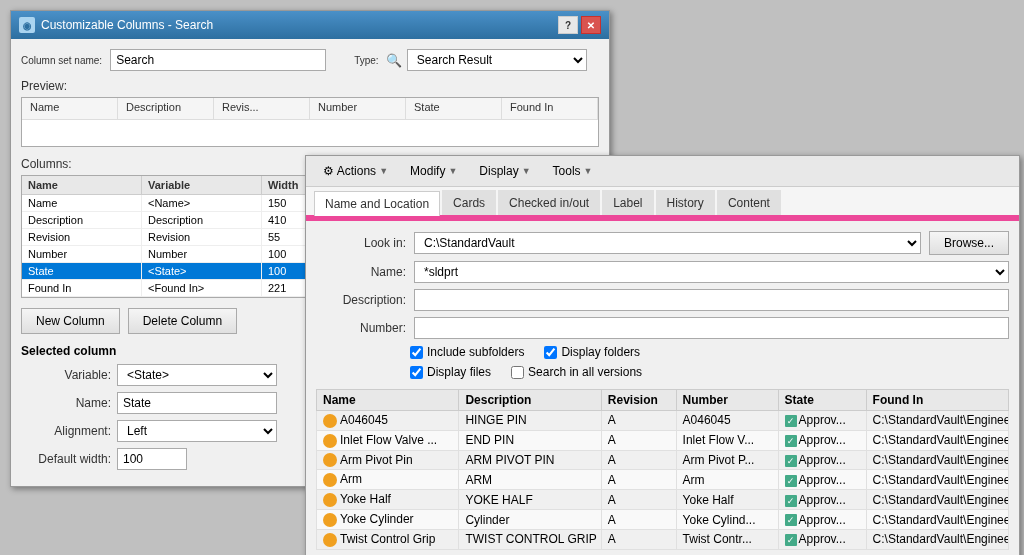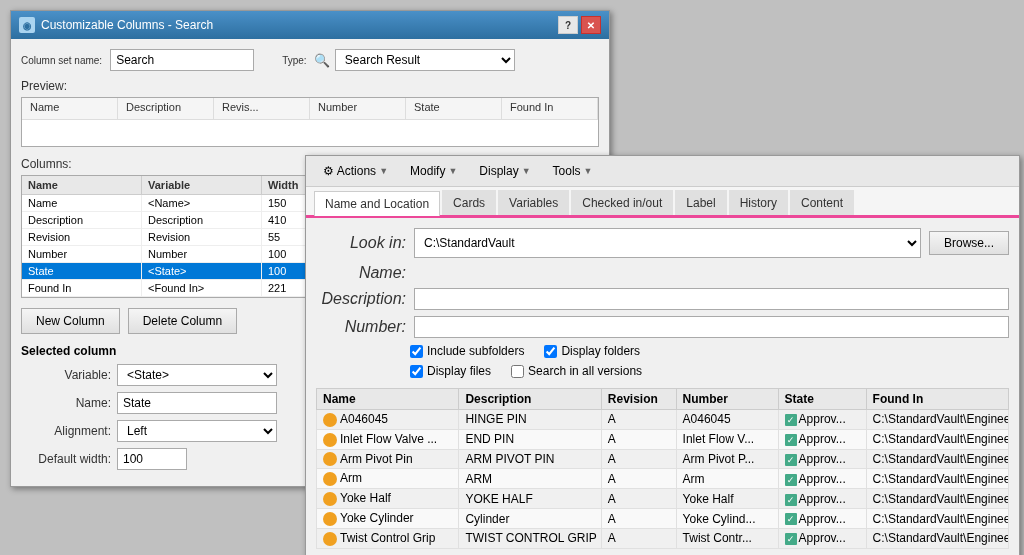--- a/index.html
+++ b/index.html
@@ -54,21 +54,21 @@
 
     .form-row { display: flex; align-items: center; gap: 8px; margin-bottom: 8px; }
     .form-label { font-size: 10px; color: #333; white-space: nowrap; }
     .form-input {
       border: 1px solid #aaa;
       background: white;
       padding: 2px 5px;
       height: 22px;
       font-size: 12px;
     }
-    .form-input-wide { width: 144px; }
+    .form-input-wide { width: 216px; }
     .form-select {
       border: 1px solid #aaa;
       background: white;
       padding: 2px 5px;
       height: 22px;
       font-size: 12px;
       width: 180px;
       appearance: auto;
     }
 
@@ -173,21 +173,21 @@
       border: 1px solid transparent;
       cursor: pointer;
       font-size: 12px;
       background: transparent;
       border-radius: 2px;
     }
     .chevron { font-size: 9px; color: #666; }
 
     .tabs-bar {
       display: flex;
-      border-bottom: 3px solid #ec4899;
+      border-bottom: 6px solid #ec4899;
       background: #f5f5f5;
       padding: 0 8px;
     }
     .tab {
       padding: 5px 10px;
       border: 1px solid transparent;
       border-bottom: none;
       cursor: pointer;
       font-size: 12px;
       color: #333;
@@ -199,23 +199,23 @@
       background: white;
       border-color: #ccc;
       position: relative;
       top: 1px;
       z-index: 1;
     }
 
     .panel-content { padding: 10px; }
 
     .search-form-row { display: flex; align-items: center; gap: 8px; margin-bottom: 6px; }
-    .sf-label { width: 90px; text-align: right; font-size: 16px; color: #333; font-style: italic; }
+    .sf-label { width: 90px; text-align: right; font-size: 12px; color: #333; }
     .sf-input { border: 1px solid #aaa; background: white; padding: 2px 5px; height: 22px; font-size: 12px; flex: 1; }
-    .sf-select { border: 1px solid #aaa; background: white; padding: 2px 5px; height: 30px; font-size: 12px; flex: 1; appearance: auto; }
+    .sf-select { border: 1px solid #aaa; background: white; padding: 2px 5px; height: 22px; font-size: 12px; flex: 1; appearance: auto; }
 
     .browse-btn {
       padding: 3px 14px;
       border: 1px solid #aaa;
       background: linear-gradient(to bottom, #f5f5f5, #e0e0e0);
       cursor: pointer;
       font-size: 12px;
       height: 24px;
     }
 
@@ -385,39 +385,41 @@
     </button>
     <button class="toolbar-btn">
       <span>Tools</span>
       <span class="chevron">▼</span>
     </button>
   </div>
 
   <div class="tabs-bar">
     <div class="tab active">Name and Location</div>
     <div class="tab">Cards</div>
-    <div class="tab">Variables</div>
     <div class="tab">Checked in/out</div>
     <div class="tab">Label</div>
     <div class="tab">History</div>
     <div class="tab">Content</div>
   </div>
 
   <div class="panel-content">
 
     <div class="search-form-row">
       <span class="sf-label">Look in:</span>
       <select class="sf-select" style="flex:1;">
         <option>C:\StandardVault</option>
       </select>
       <button class="browse-btn">Browse...</button>
     </div>
 
     <div class="search-form-row">
       <span class="sf-label">Name:</span>
+      <select class="sf-select">
+        <option>*sldprt</option>
+      </select>
     </div>
 
     <div class="search-form-row">
       <span class="sf-label">Description:</span>
       <input class="sf-input" type="text" value="" style="">
     </div>
 
     <div class="search-form-row">
       <span class="sf-label">Number:</span>
       <input class="sf-input" type="text" value="" style="">

